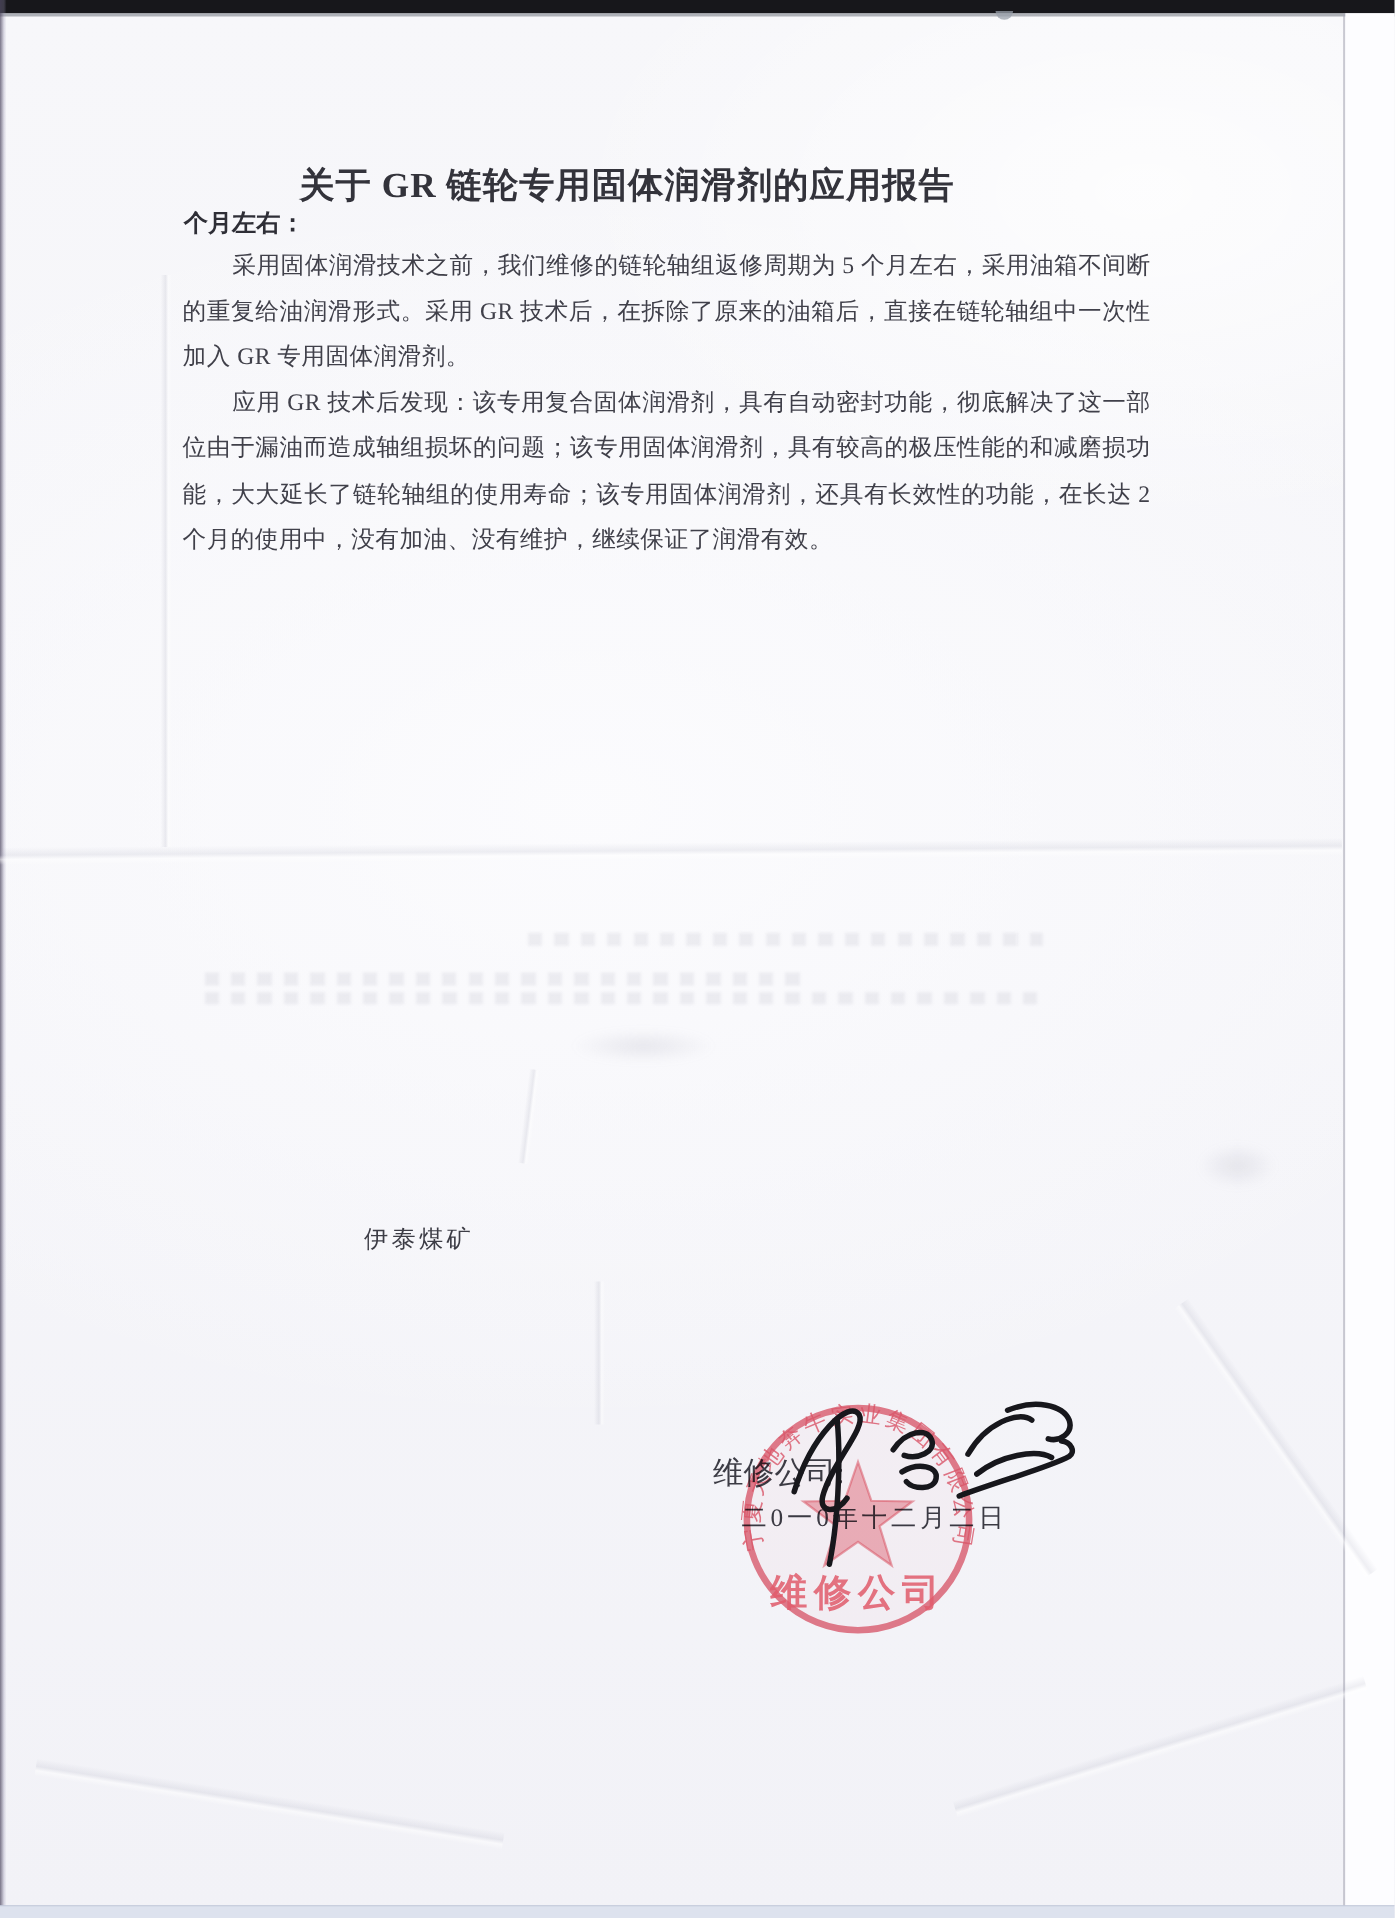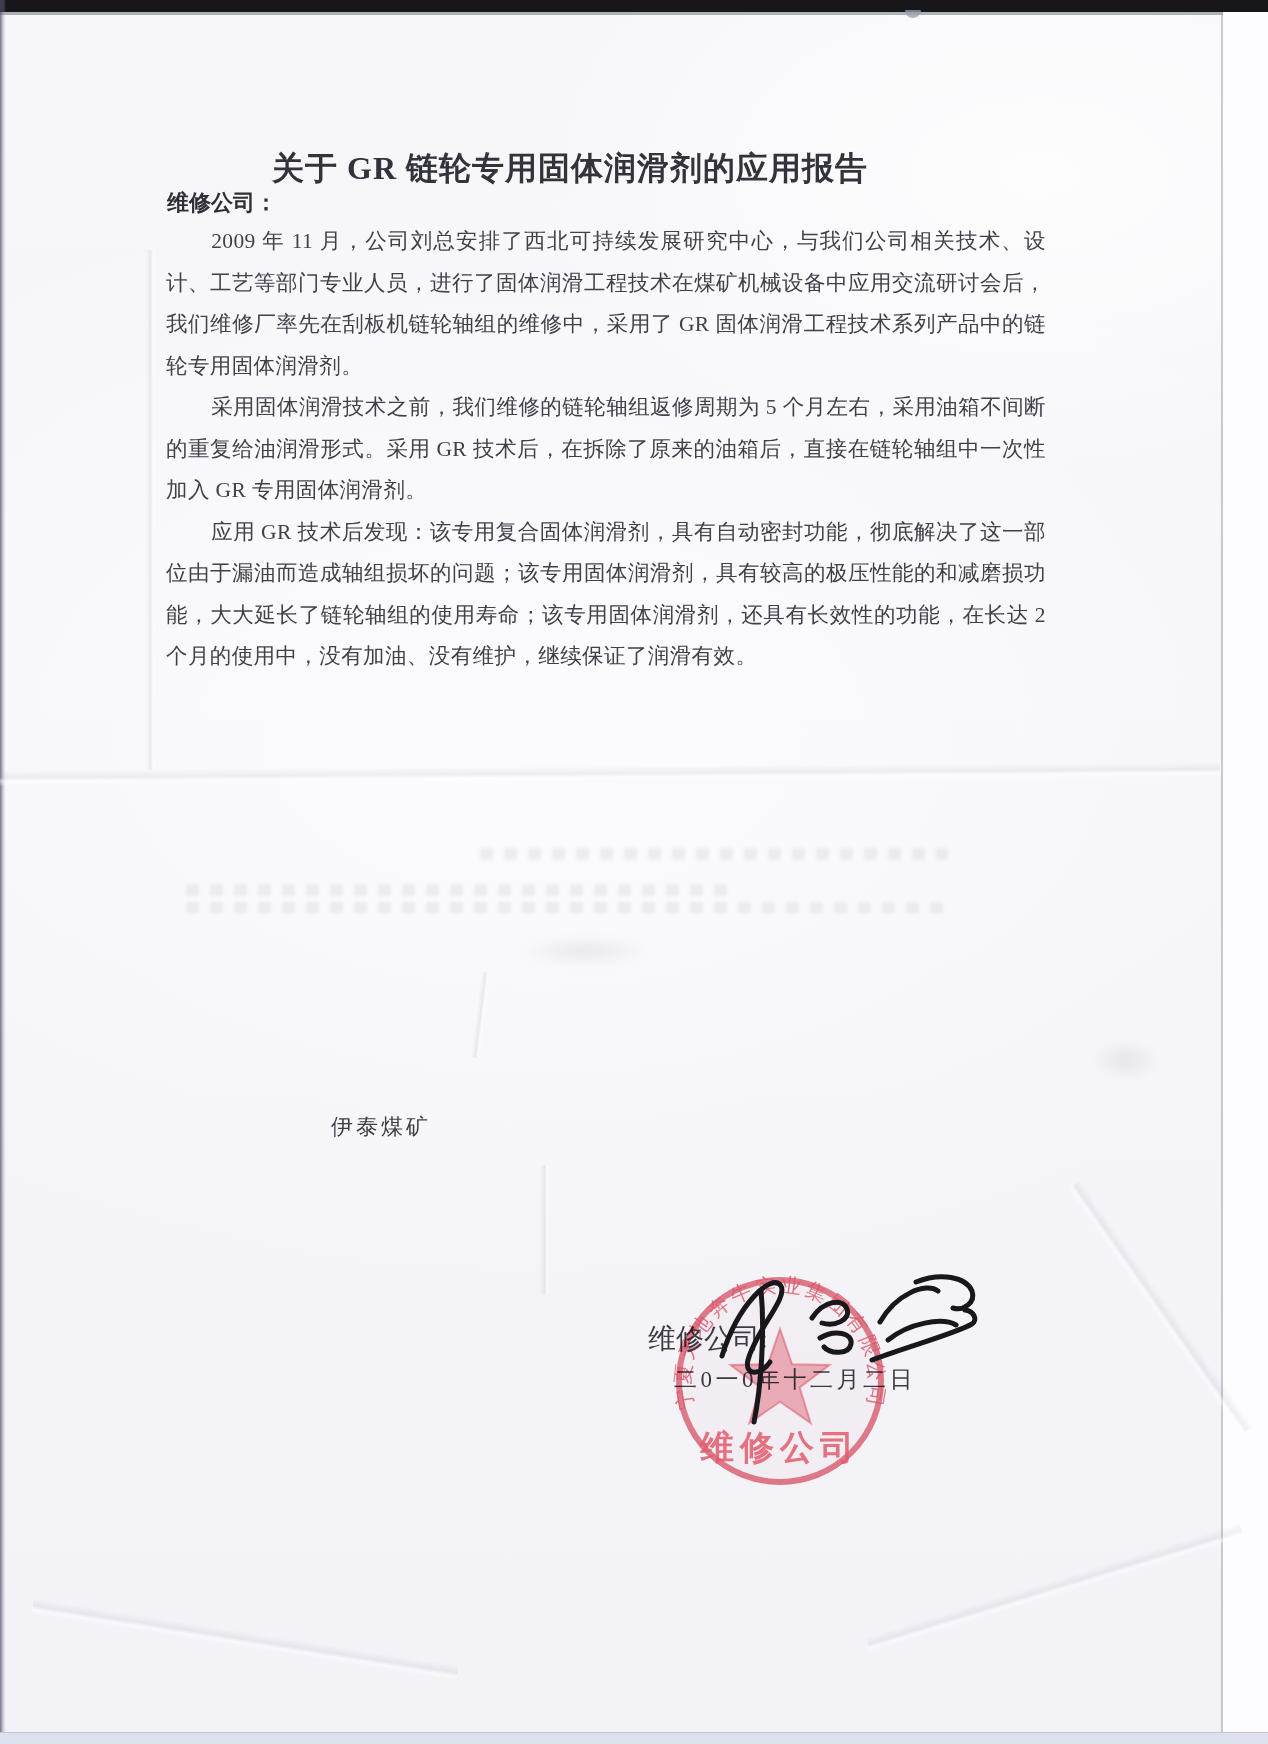--- a/index.html
+++ b/index.html
@@ -63,24 +63,23 @@
   <div class="crease h" style="left:860px;top:1580px;width:390px;transform:rotate(-17deg);"></div>
   <div class="crease h" style="left:1010px;top:1300px;width:300px;transform:rotate(55deg);"></div>
 
   <div class="bleed" style="left:480px;top:848px;width:468px;height:12px;"></div>
   <div class="bleed" style="left:186px;top:884px;width:548px;height:12px;"></div>
   <div class="bleed" style="left:186px;top:902px;width:758px;height:11px;"></div>
   <div class="blob" style="left:520px;top:936px;width:130px;height:30px;"></div>
   <div class="blob" style="left:1090px;top:1040px;width:70px;height:40px;"></div>
 
   <div class="title">关于 GR 链轮专用固体润滑剂的应用报告</div>
-  <div class="salutation">维修公司：</div>
+  <div class="salutation">个月左右：</div>
 
   <div class="bodytext">
-    <p>2009 年 11 月，公司刘总安排了西北可持续发展研究中心，与我们公司相关技术、设计、工艺等部门专业人员，进行了固体润滑工程技术在煤矿机械设备中应用交流研讨会后，我们维修厂率先在刮板机链轮轴组的维修中，采用了 GR 固体润滑工程技术系列产品中的链轮专用固体润滑剂。</p>
     <p>采用固体润滑技术之前，我们维修的链轮轴组返修周期为 5 个月左右，采用油箱不间断的重复给油润滑形式。采用 GR 技术后，在拆除了原来的油箱后，直接在链轮轴组中一次性加入 GR 专用固体润滑剂。</p>
     <p>应用 GR 技术后发现：该专用复合固体润滑剂，具有自动密封功能，彻底解决了这一部位由于漏油而造成轴组损坏的问题；该专用固体润滑剂，具有较高的极压性能的和减磨损功能，大大延长了链轮轴组的使用寿命；该专用固体润滑剂，还具有长效性的功能，在长达 2 个月的使用中，没有加油、没有维护，继续保证了润滑有效。</p>
   </div>
 
   <div class="closing">伊泰煤矿</div>
   <div class="sig-label">维修公司:</div>
   <div class="date-line">二0一0年十二月二日</div>
 
   <svg class="stamp" width="224" height="224" viewBox="-112 -112 224 224">
     <circle cx="0" cy="0" r="101" fill="rgba(238,120,133,0.05)" stroke="#e25a6c" stroke-width="6" opacity="0.78"></circle>

